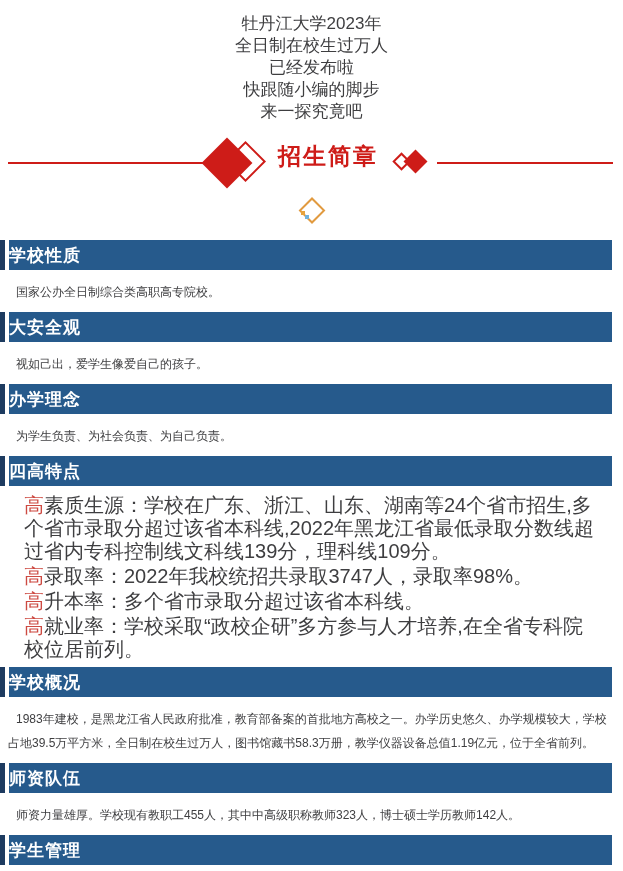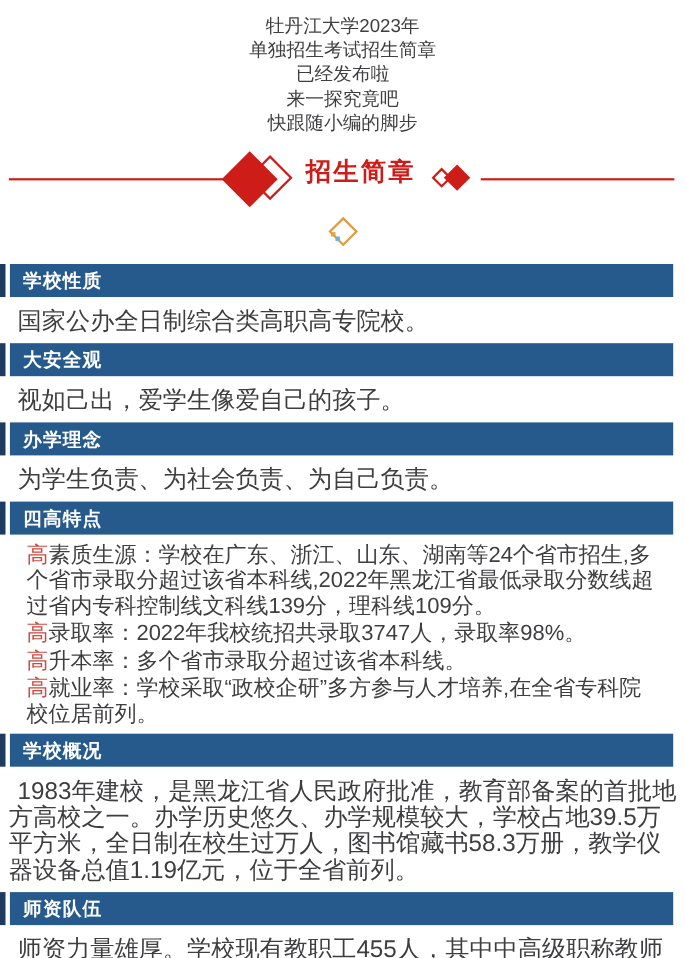--- a/index.html
+++ b/index.html
@@ -36,40 +36,40 @@
   .gold-orn{position:relative;height:34px;margin-top:6px;}
   .gold-diamond{position:absolute;left:50%;top:4px;width:19px;height:19px;border:2px solid var(--gold);transform:translateX(-50%) rotate(45deg);display:block;}
   .dot{position:absolute;display:block;}
   .dot-blue{width:4px;height:4px;background:#6fb1dd;left:305px;top:18px;}
   .dot-orange{width:4px;height:4px;background:#e8a33d;left:301px;top:14px;}
 
   
   .sec:first-of-type{margin-top:9px;}
   .bar-row{display:flex;height:30px;margin-right:11px;}
   .stripe{width:5px;background:var(--stripe-navy);flex:0 0 auto;}
-  .bar{flex:1;margin-left:4px;background:var(--bar-blue);display:flex;align-items:center;padding-left:12px;}
+  .bar{flex:1;margin-left:4px;background:var(--bar-blue);display:flex;align-items:center;}
   .bar-title{color:#ffffff;font-weight:bold;font-size:17px;letter-spacing:1px;}
 
-  .body{font-size:22px;color:var(--body-text);padding:0 8px;margin:10px 0 8px;line-height:24px;}
+  .body{font-size:12px;color:var(--body-text);padding:0 8px;margin:10px 0 8px;line-height:24px;}
   .indent{text-indent:8px;}
   .s4{margin:8px 0 6px;padding:0 8px;}
   .s4 p{margin:0 16px 2px;line-height:23px;font-size:20px;color:var(--body-text);}
   .hl{color:var(--highlight-red);}
 </style>
 </head>
 <body>
 
 <div class="page">
 
   <div class="intro">
     <p>牡丹江大学2023年</p>
-    <p>单独招生考试招生简章</p>
+    <p>全日制在校生过万人</p>
     <p>已经发布啦</p>
+    <p>快跟随小编的脚步</p>
     <p>来一探究竟吧</p>
-    <p>快跟随小编的脚步</p>
   </div>
 
   <div class="banner">
     <span class="hline hline-left"></span>
     <span class="dia-lg">
       <i class="dia-outline-lg"></i>
       <i class="dia-fill-lg"></i>
     </span>
     <span class="banner-title">招生简章</span>
     <span class="dia-sm">

